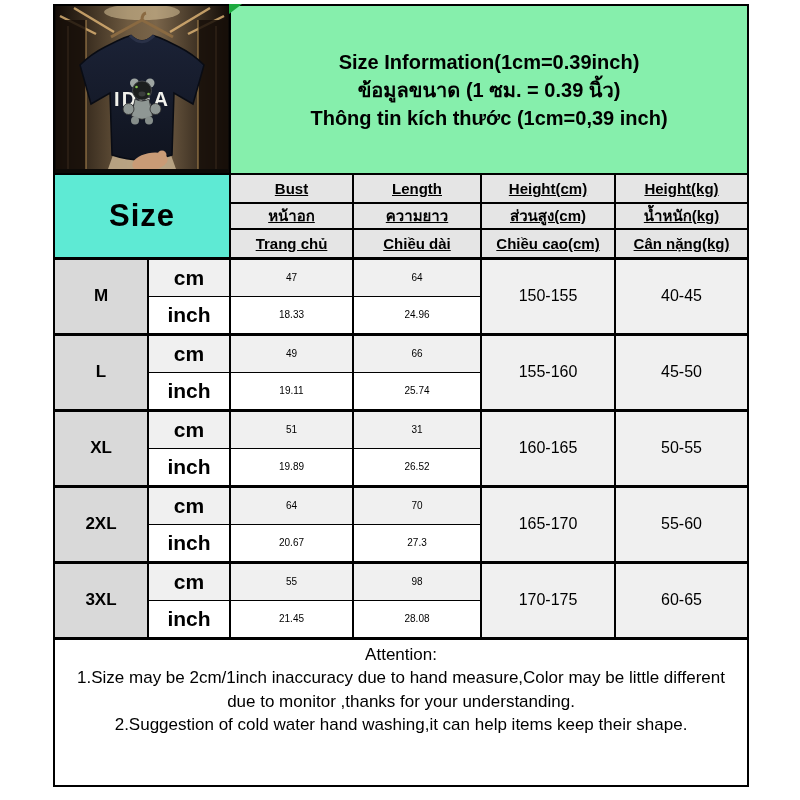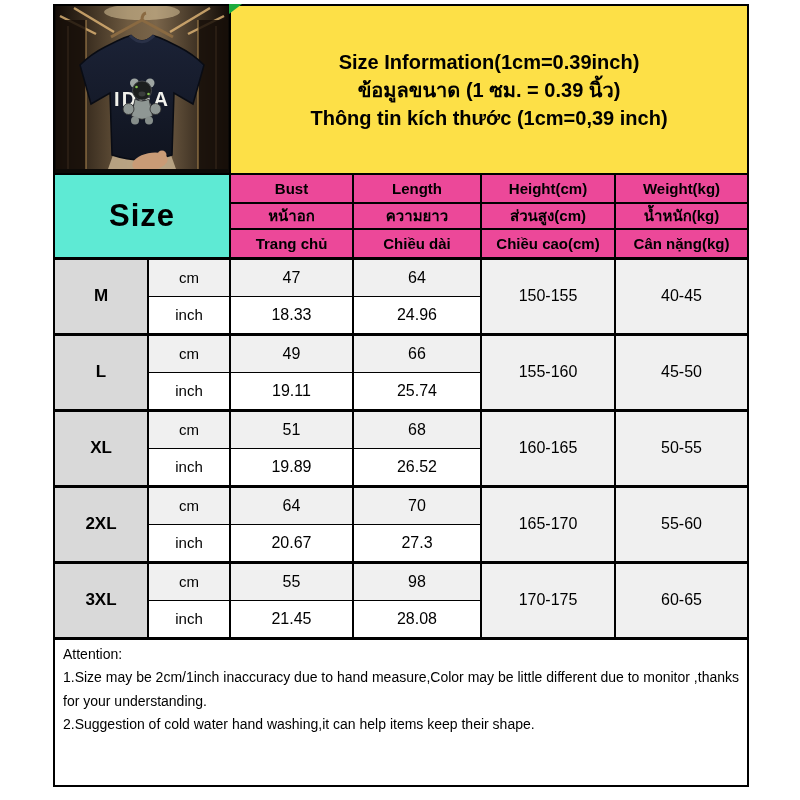--- a/index.html
+++ b/index.html
@@ -24,44 +24,44 @@
     padding: 0;
     overflow: hidden;
   }
   
   td.minor-b { border-bottom-width: 1px; }
   td.minor-t { border-top-width: 1px; }
   
   tr.section-start > td { border-top-width: 3px; }
 
   .photo-cell { padding:0; background:#0d0a07; }
-  .title-cell { background:#fde047; position: relative; }
+  .title-cell { background:#86efac; position: relative; }
   .title-line { font-weight: bold; font-size: 20px; line-height: 28px; }
 
   .corner-marker {
     position: absolute; left: 229px; top: 4px;
     width: 0; height: 0;
     border-top: 10px solid #1caa3e;
     border-right: 13px solid transparent;
   }
 
-  .hdr  { background:#ec4899; font-weight:bold; font-size:15px; }
+  .hdr  { background:#e5e5e5; font-weight:bold; font-size:15px;text-decoration:underline; }
   .corner { background:#5eead4; font-weight:bold; font-size:31px; letter-spacing:1px; }
   .size-label { background:#d9d9d9; font-weight:bold; font-size:17px; }
-  .unit { font-weight:normal; font-size:15px; }
-  .val { font-size:16px;margin-left:28px; }
+  .unit { font-weight:bold; font-size:21px; }
+  .val { font-size:10px;margin-left:28px; }
   .row-cm    { background:#f0f0f0; }
   .row-inch  { background:#ffffff; }
   .merged    { background:#f0f0f0; font-size:16px;margin-left:31px; }
 
   .attention-cell {
     background:#ffffff;
-    text-align:left; vertical-align:top;
+    text-align:center; vertical-align:top;
     padding: 3px 8px;
-    font-size: 14px; line-height: 23.5px; margin-top: 8px;
+    font-size: 17px; line-height: 23.5px; margin-top: 8px;
   }
 </style>
 </head>
 <body>
 
 <div class="canvas">
 
   <table class="size-table">
     <colgroup>
       <col style="width:94px">
@@ -146,21 +146,21 @@
         <div class="title-line">ข้อมูลขนาด (1 ซม. = 0.39 นิ้ว)</div>
         <div class="title-line">Thông tin kích thước (1cm=0,39 inch)</div>
       </td>
     </tr>
 
     <tr style="height:29px">
       <td colspan="2" rowspan="3" class="corner">Size</td>
       <td class="hdr">Bust</td>
       <td class="hdr">Length</td>
       <td class="hdr">Height(cm)</td>
-      <td class="hdr">Weight(kg)</td>
+      <td class="hdr">Height(kg)</td>
     </tr>
     <tr style="height:25px">
       <td class="hdr">หน้าอก</td>
       <td class="hdr">ความยาว</td>
       <td class="hdr">ส่วนสูง(cm)</td>
       <td class="hdr">น้ำหนัก(kg)</td>
     </tr>
     <tr style="height:29px">
       <td class="hdr">Trang chủ</td>
       <td class="hdr">Chiều dài</td>
@@ -193,21 +193,21 @@
     <tr style="height:38px">
       <td class="unit row-inch minor-t">inch</td>
       <td class="val row-inch minor-t">19.11</td>
       <td class="val row-inch minor-t">25.74</td>
     </tr>
 
     <tr class="section-start" style="height:38px">
       <td rowspan="2" class="size-label">XL</td>
       <td class="unit row-cm minor-b">cm</td>
       <td class="val row-cm minor-b">51</td>
-      <td class="val row-cm minor-b">68</td>
+      <td class="val row-cm minor-b">31</td>
       <td rowspan="2" class="merged">160-165</td>
       <td rowspan="2" class="merged">50-55</td>
     </tr>
     <tr style="height:38px">
       <td class="unit row-inch minor-t">inch</td>
       <td class="val row-inch minor-t">19.89</td>
       <td class="val row-inch minor-t">26.52</td>
     </tr>
 
     <tr class="section-start" style="height:38px">

